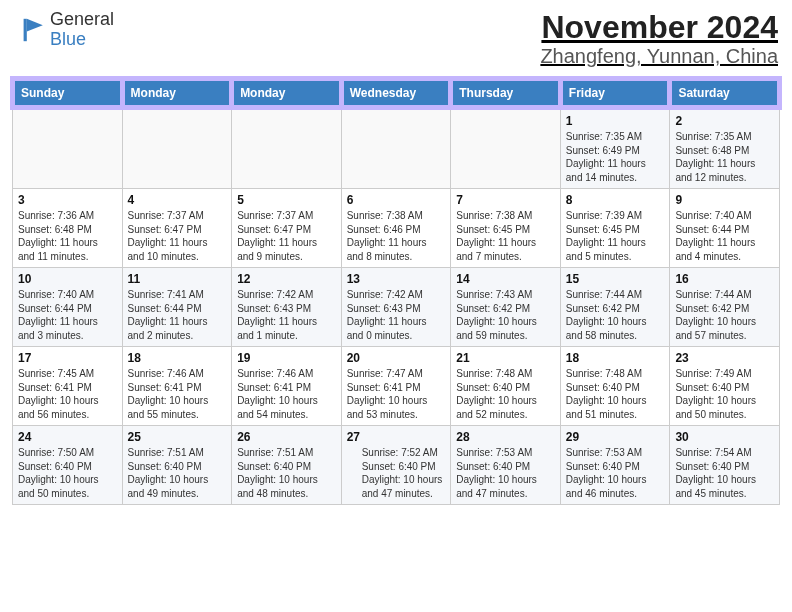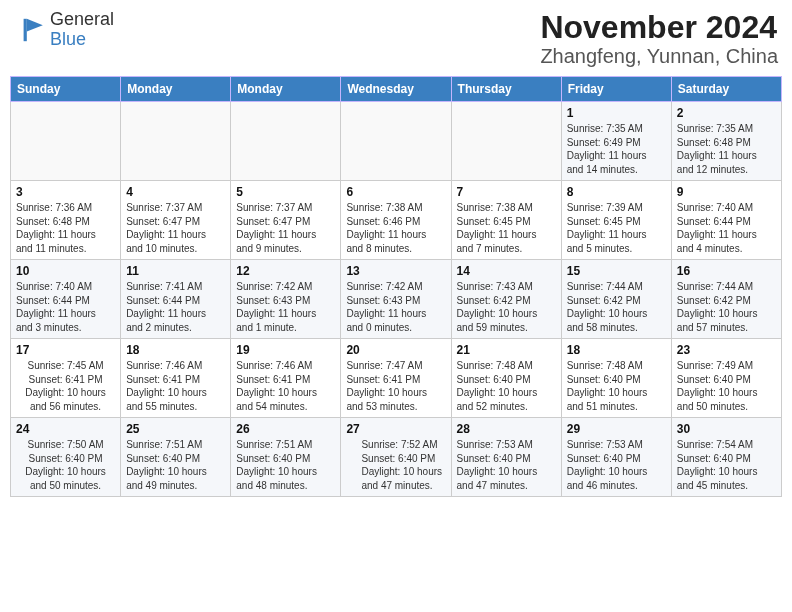--- a/index.html
+++ b/index.html
@@ -27,21 +27,22 @@
       font-weight: normal;
       line-height: 1.1;
     }
     .logo-text span.general { color: #333; }
     .logo-text span.blue { color: #3a7fc1; }
     .logo-icon {
       width: 32px;
       height: 32px;
     }
     .title-block {
-      text-align: left;
+      text-align: right;
+      text-decoration: underline;
     }
     .month-title {
       font-size: 32px;
       font-weight: bold;
       color: #222;
       line-height: 1.1;
     }
     .location {
       font-size: 20px;
       color: #555;
@@ -51,21 +52,21 @@
       border-collapse: collapse;
       font-size: 10.5px;
     }
     .calendar th {
       background-color: #3a7fc1;
       color: #fff;
       text-align: left;
       padding: 5px 6px;
       font-size: 12px;
       font-weight: bold;
-      border: 1px solid #c4b5fd;
+      border: 5px solid #c4b5fd;
     }
     .calendar td {
       border: 1px solid #ccc;
       vertical-align: top;
       padding: 4px 5px;
       width: calc(100% / 7);
       min-height: 80px;
       background: #fff;
     }
     .calendar tr:nth-child(odd) td {
@@ -226,21 +227,21 @@
         <td>
           <div class="day-num">16</div>
           <div class="day-detail" style="white-space: pre-line;">Sunrise: 7:44 AM
 Sunset: 6:42 PM
 Daylight: 10 hours and 57 minutes.</div>
         </td>
       </tr>
       <tr>
         <td>
           <div class="day-num">17</div>
-          <div class="day-detail" style="white-space: pre-line; text-align: center;">Sunrise: 7:45 AM
+          <div class="day-detail" style="white-space: pre-line;">Sunrise: 7:45 AM
 Sunset: 6:41 PM
 Daylight: 10 hours and 56 minutes.</div>
         </td>
         <td>
           <div class="day-num">18</div>
           <div class="day-detail" style="white-space: pre-line;">Sunrise: 7:46 AM
 Sunset: 6:41 PM
 Daylight: 10 hours and 55 minutes.</div>
         </td>
         <td>
@@ -270,21 +271,21 @@
         <td>
           <div class="day-num">23</div>
           <div class="day-detail" style="white-space: pre-line;">Sunrise: 7:49 AM
 Sunset: 6:40 PM
 Daylight: 10 hours and 50 minutes.</div>
         </td>
       </tr>
       <tr>
         <td>
           <div class="day-num">24</div>
-          <div class="day-detail" style="white-space: pre-line; text-align: center;">Sunrise: 7:50 AM
+          <div class="day-detail" style="white-space: pre-line;">Sunrise: 7:50 AM
 Sunset: 6:40 PM
 Daylight: 10 hours and 50 minutes.</div>
         </td>
         <td>
           <div class="day-num">25</div>
           <div class="day-detail" style="white-space: pre-line;">Sunrise: 7:51 AM
 Sunset: 6:40 PM
 Daylight: 10 hours and 49 minutes.</div>
         </td>
         <td>

